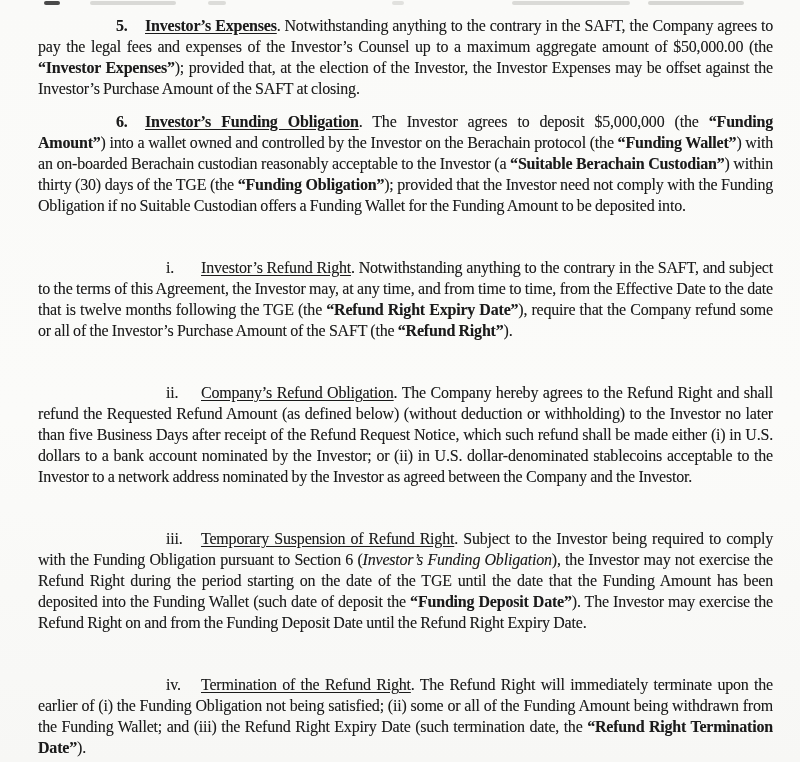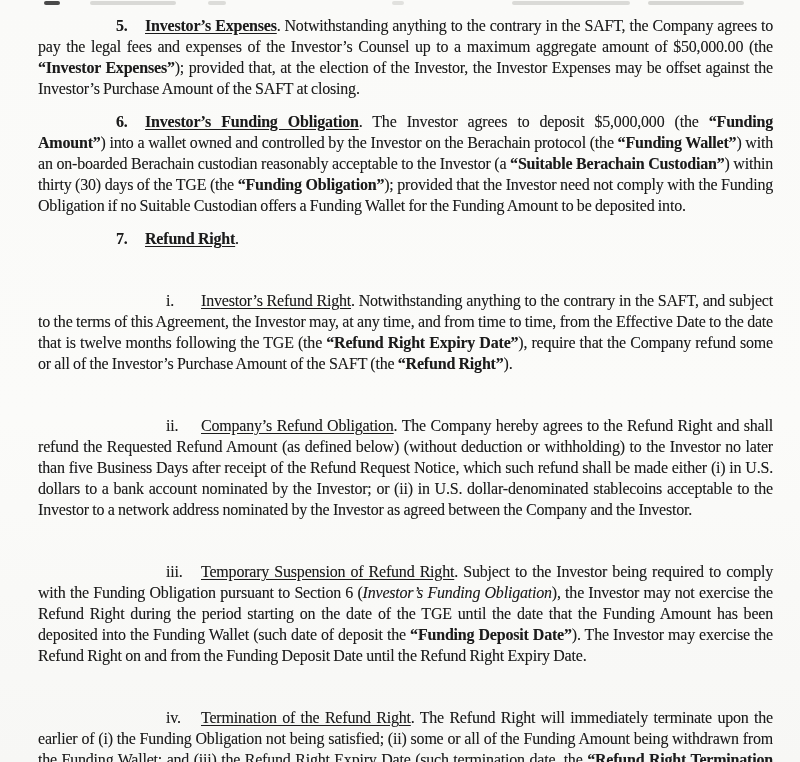--- a/index.html
+++ b/index.html
@@ -57,19 +57,18 @@
       <span class="mark" style="left: 44px; width: 16px; background: rgb(74, 74, 74);"></span>
       <span class="mark" style="left: 90px; width: 86px; background: rgb(217, 217, 214);"></span>
       <span class="mark" style="left: 208px; width: 18px; background: rgb(220, 220, 217);"></span>
       <span class="mark" style="left: 392px; width: 12px; background: rgb(225, 225, 222);"></span>
       <span class="mark" style="left: 512px; width: 118px; background: rgb(218, 218, 215);"></span>
       <span class="mark" style="left: 648px; width: 96px; background: rgb(214, 214, 211);"></span>
     </div>
   <div class="doc-body">
       <p class="para sec"><span class="bold num">5.</span><span class="bold und">Investor’s Expenses</span><span>. Notwithstanding anything to the contrary in the SAFT, the Company agrees to pay the legal fees and expenses of the Investor’s Counsel up to a maximum aggregate amount of $50,000.00 (the </span><span class="bold">“Investor Expenses”</span><span>); provided that, at the election of the Investor, the Investor Expenses may be offset against the Investor’s Purchase Amount of the SAFT at closing.</span></p>
       <p class="para sec"><span class="bold num">6.</span><span class="bold und">Investor’s Funding Obligation</span><span>. The Investor agrees to deposit $5,000,000 (the </span><span class="bold">“Funding Amount”</span><span>) into a wallet owned and controlled by the Investor on the Berachain protocol (the </span><span class="bold">“Funding Wallet”</span><span>) with an on-boarded Berachain custodian reasonably acceptable to the Investor (a </span><span class="bold">“Suitable Berachain Custodian”</span><span>) within thirty (30) days of the TGE (the </span><span class="bold">“Funding Obligation”</span><span>); provided that the Investor need not comply with the Funding Obligation if no Suitable Custodian offers a Funding Wallet for the Funding Amount to be deposited into.</span></p>
-      <p class="para sec"><span class="bold num">7.</span><span class="bold und">Refund Right</span><span>.</span></p>
       <p class="para sub"><span class="rnum">i.</span><span class="und">Investor’s Refund Right</span><span>. Notwithstanding anything to the contrary in the SAFT, and subject to the terms of this Agreement, the Investor may, at any time, and from time to time, from the Effective Date to the date that is twelve months following the TGE (the </span><span class="bold">“Refund Right Expiry Date”</span><span>), require that the Company refund some or all of the Investor’s Purchase Amount of the SAFT (the </span><span class="bold">“Refund Right”</span><span>).</span></p>
       <p class="para sub"><span class="rnum">ii.</span><span class="und">Company’s Refund Obligation</span><span>. The Company hereby agrees to the Refund Right and shall refund the Requested Refund Amount (as defined below) (without deduction or withholding) to the Investor no later than five Business Days after receipt of the Refund Request Notice, which such refund shall be made either (i) in U.S. dollars to a bank account nominated by the Investor; or (ii) in U.S. dollar-denominated stablecoins acceptable to the Investor to a network address nominated by the Investor as agreed between the Company and the Investor.</span></p>
       <p class="para sub"><span class="rnum">iii.</span><span class="und">Temporary Suspension of Refund Right</span><span>. Subject to the Investor being required to comply with the Funding Obligation pursuant to Section 6 (</span><span class="ital">Investor’s Funding Obligation</span><span>), the Investor may not exercise the Refund Right during the period starting on the date of the TGE until the date that the Funding Amount has been deposited into the Funding Wallet (such date of deposit the </span><span class="bold">“Funding Deposit Date”</span><span>). The Investor may exercise the Refund Right on and from the Funding Deposit Date until the Refund Right Expiry Date.</span></p>
       <p class="para sub"><span class="rnum">iv.</span><span class="und">Termination of the Refund Right</span><span>. The Refund Right will immediately terminate upon the earlier of (i) the Funding Obligation not being satisfied; (ii) some or all of the Funding Amount being withdrawn from the Funding Wallet; and (iii) the Refund Right Expiry Date (such termination date, the </span><span class="bold">“Refund Right Termination Date”</span><span>).</span></p>
     </div>
 </div>
 
 </body></html>

